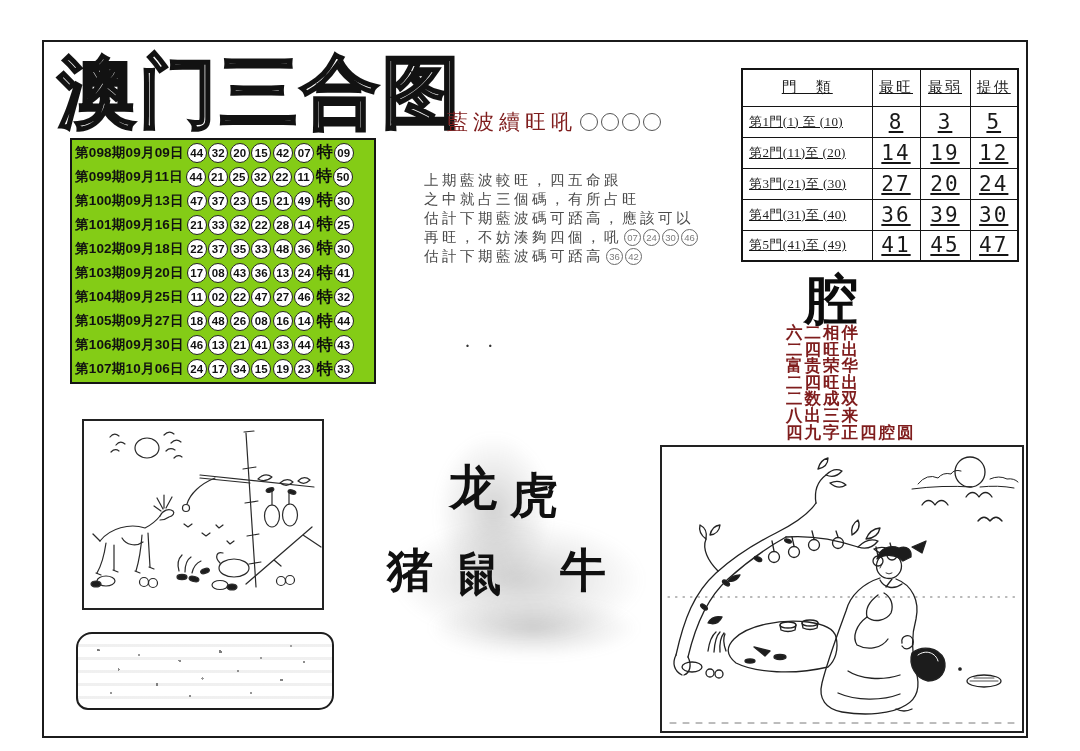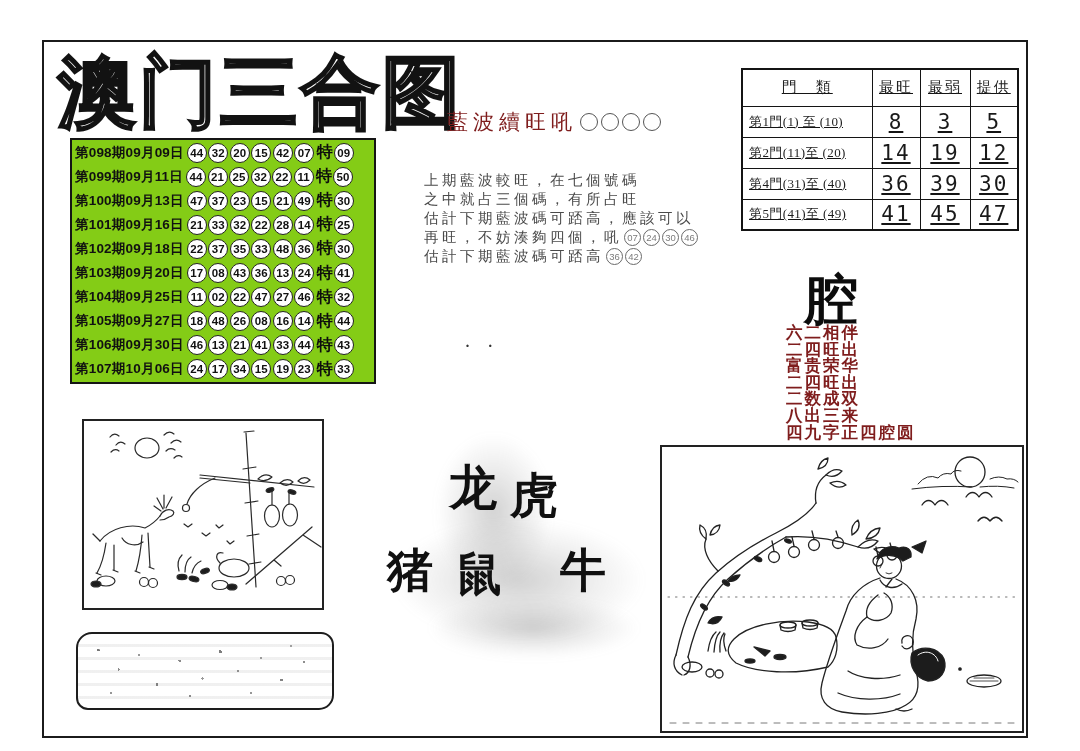--- a/index.html
+++ b/index.html
@@ -219,21 +219,21 @@
 
   <div class="blue-head">
     <span>藍波續旺吼</span>
     <span class="h-circ"></span>
     <span class="h-circ"></span>
     <span class="h-circ"></span>
     <span class="h-circ"></span>
   </div>
 
   <div class="blue-par">
-    <div class="p-line">上期藍波較旺，在七個號碼</div>
+    <div class="p-line">上期藍波較旺，四五命跟</div>
     <div class="p-line">之中就占三個碼，有所占旺</div>
     <div class="p-line">估計下期藍波碼可踎高，應該可以</div>
     <div class="p-line">
       <span>再旺，不妨湊夠四個，吼</span>
       <span class="p-circ">07</span>
       <span class="p-circ">24</span>
       <span class="p-circ">30</span>
       <span class="p-circ">46</span>
     </div>
     <div class="p-line">
@@ -255,20 +255,26 @@
       <td class="cat">第1門(1) 至 (10)</td>
       <td class="num">8</td>
       <td class="num">3</td>
       <td class="num">5</td>
     </tr>
     <tr>
       <td class="cat">第2門(11)至 (20)</td>
       <td class="num">14</td>
       <td class="num">19</td>
       <td class="num">12</td>
+    </tr>
+    <tr>
+      <td class="cat">第3門(21)至 (30)</td>
+      <td class="num">27</td>
+      <td class="num">20</td>
+      <td class="num">24</td>
     </tr>
     <tr>
       <td class="cat">第4門(31)至 (40)</td>
       <td class="num">36</td>
       <td class="num">39</td>
       <td class="num">30</td>
     </tr>
     <tr>
       <td class="cat">第5門(41)至 (49)</td>
       <td class="num">41</td>

